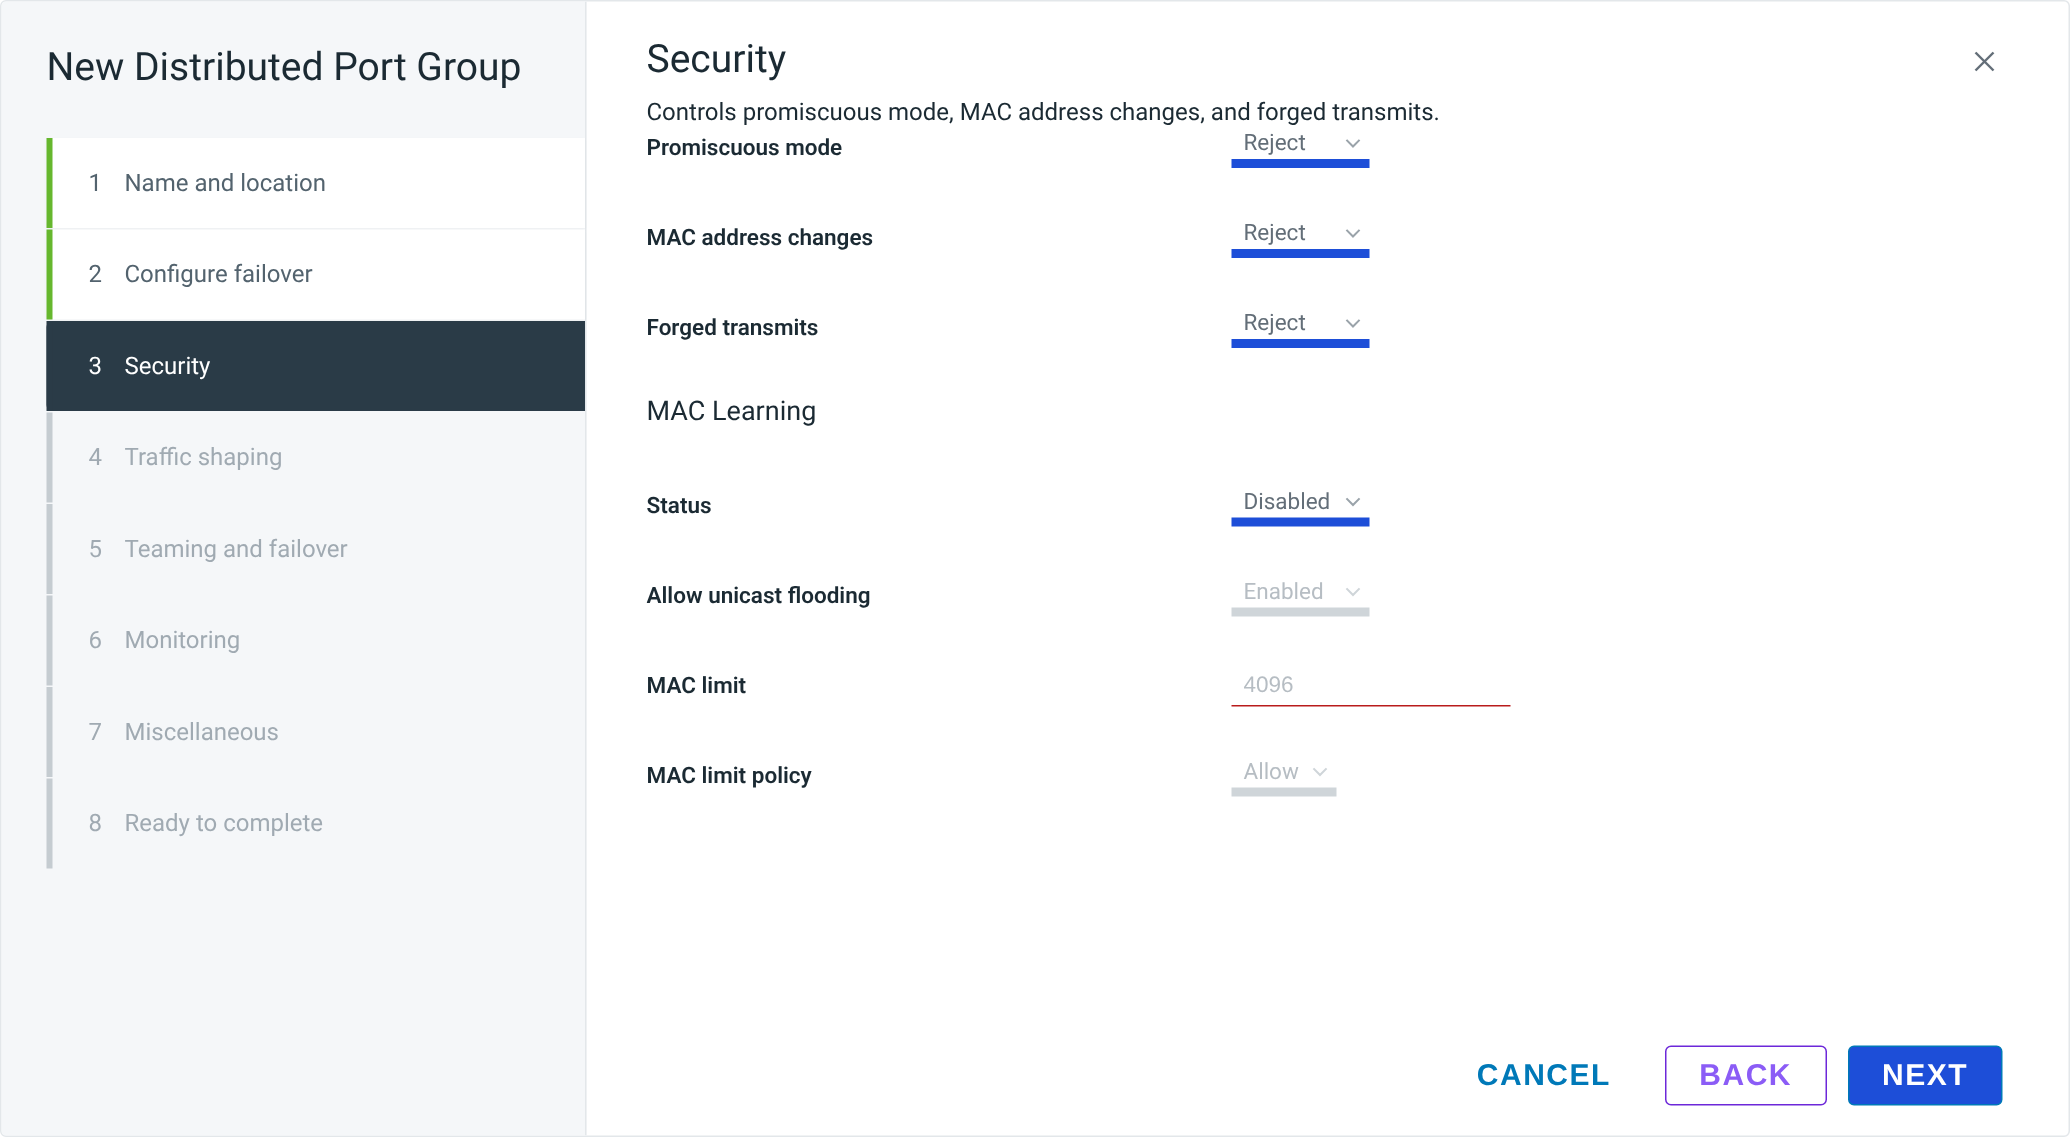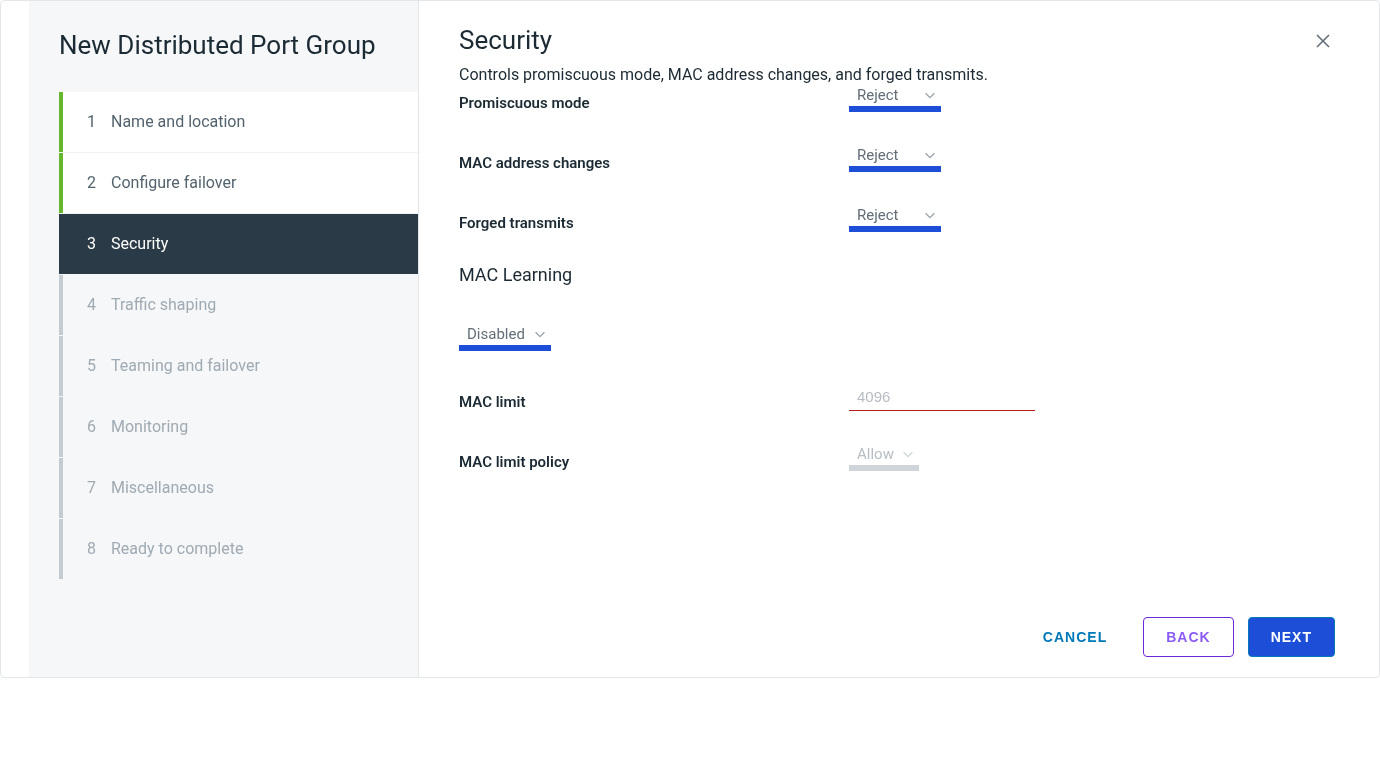--- a/index.html
+++ b/index.html
@@ -6,26 +6,25 @@
   html, body {
     width: 1380px;
     height: 758px;
     font-family: -apple-system, BlinkMacSystemFont, "Segoe UI", Roboto, "Helvetica Neue", Arial, sans-serif;
     background: #fff;
     color: #1b2a33;
   }
   .dialog {
     display: flex;
     width: 1380px;
-    height: 678px;
+    height: 758px;
     border: 1px solid #e3e7ea;
     border-radius: 4px;
     overflow: hidden;
     background: #fff;
-    padding-left: 28px;
   }
 
   
   .sidebar {
     width: 390px;
     background: #f5f7f9;
     border-right: 1px solid #e3e7ea;
     display: flex;
     flex-direction: column;
     padding-top: 28px;
@@ -117,21 +116,21 @@
     color: #636e78;
   }
   .close-btn svg { width: 16px; height: 16px; }
 
   .form-area {
     flex: 1;
     overflow: auto;
   }
   .form-row {
     display: flex;
-    align-items: flex-end;
+    align-items: center;
     margin-bottom: 32px;
   }
   .form-label {
     width: 390px;
     font-size: 15px;
     font-weight: 600;
     color: #1b2a33;
   }
   .section-head {
     font-size: 18px;
@@ -183,21 +182,21 @@
     height: 80px;
     display: flex;
     align-items: center;
     justify-content: flex-end;
     gap: 14px;
     padding-right: 4px;
   }
   .btn {
     height: 40px;
     padding: 0 22px;
-    font-size: 14px;
+    font-size: 20px;
     letter-spacing: 1px;
     font-weight: 600;
     border-radius: 4px;
     cursor: pointer;
     display: inline-flex;
     align-items: center;
     justify-content: center;
   }
   .btn-text {
     color: #0079b8;
@@ -318,28 +317,38 @@
           <span>Reject</span>
           <svg class="chev" viewBox="0 0 16 16" fill="none" stroke="currentColor" stroke-width="1.6">
               <polyline points="3,6 8,11 13,6"></polyline>
             </svg>
         </div>
       </div>
 
       <div class="section-head">MAC Learning</div>
 
       <div class="form-row">
+        <div class="form-label">Status</div>
         <div class="select">
           <span>Disabled</span>
           <svg class="chev" viewBox="0 0 16 16" fill="none" stroke="currentColor" stroke-width="1.6">
               <polyline points="3,6 8,11 13,6"></polyline>
             </svg>
         </div>
       </div>
 
+      <div class="form-row">
+        <div class="form-label">Allow unicast flooding</div>
+        <div class="select disabled">
+          <span>Enabled</span>
+          <svg class="chev" viewBox="0 0 16 16" fill="none" stroke="currentColor" stroke-width="1.6">
+              <polyline points="3,6 8,11 13,6"></polyline>
+            </svg>
+        </div>
+      </div>
 
       <div class="form-row">
         <div class="form-label">MAC limit</div>
         <input class="text-input" type="text" disabled="" value="4096" style="">
       </div>
 
       <div class="form-row" style="margin-bottom:10px">
         <div class="form-label">MAC limit policy</div>
         <div class="select disabled narrow">
           <span>Allow</span>

